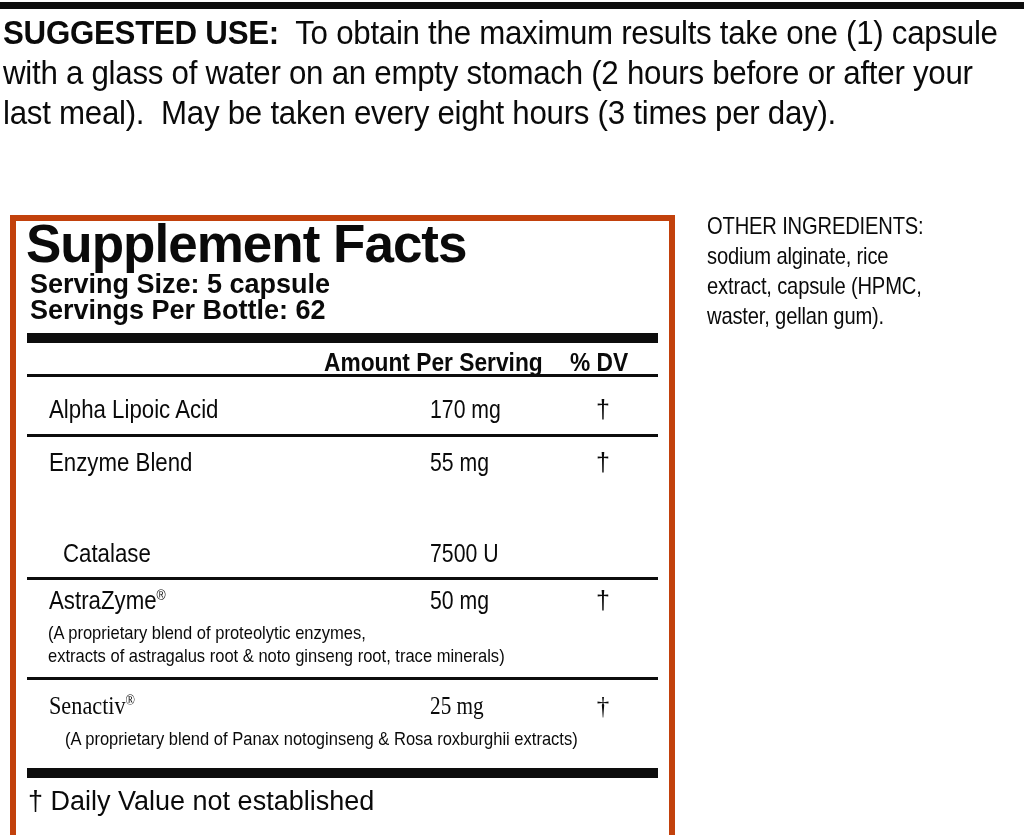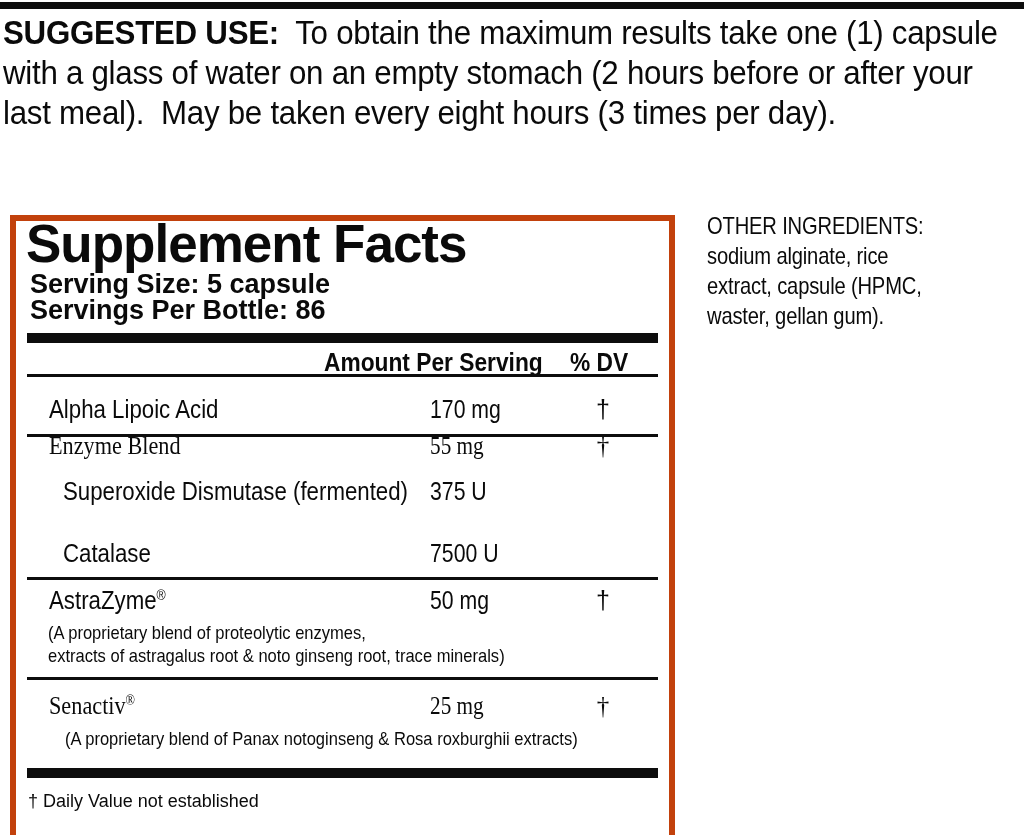--- a/index.html
+++ b/index.html
@@ -46,72 +46,68 @@
   .h-dv  { top:127px; left:554px; font-size:25px; font-weight:bold; white-space:nowrap;
            display:inline-block; transform:scaleX(0.91); transform-origin:0 0; }
 
   .frow { left:11px; width:631px; height:27px; font-size:25px; line-height:26px; }
   .frow > span { position:absolute; top:0; white-space:nowrap; }
   .fname { left:22px; display:inline-block; transform:scaleX(0.89); transform-origin:0 0; }
   .fname.sub { left:36px; }
   .famt  { left:403px; display:inline-block; transform:scaleX(0.85); transform-origin:0 0; }
   .fdv   { left:530px; width:92px; text-align:center; }
   .r-alpha    { top:175px; }
-  .r-enzyme   { top:212px;font-family:Liberation Serif, serif; }
+  .r-enzyme   { top:228px; }
   .r-ferm     { top:257px; }
   .r-melon    { top:287px; }
   .r-catalase { top:319px;text-align:center; }
   .r-astra    { top:366px; }
   .r-senactiv { top:472px;font-family:Liberation Serif, serif; }
   .fname sup { font-size:14px; line-height:0; vertical-align:super; }
 
   .note { font-size:19px; line-height:23px; white-space:pre;
           display:inline-block; transform:scaleX(0.87); transform-origin:0 0; }
   .note1 { top:400px; left:32px; }
   .note2 { top:506px; left:49px; }
 
-  .footnote { top:566px; left:12px; font-size:18px; line-height:28px; white-space:nowrap; }
+  .footnote { top:566px; left:12px; font-size:27px; line-height:28px; white-space:nowrap; }
 </style>
 </head>
 <body>
 
 <div class="top-rule"></div>
 
 <div class="suggested">
   <div class="sline"><span class="lbl">SUGGESTED USE:</span><span>  To obtain the maximum results take one (1) capsule</span></div>
   <div class="sline">with a glass of water on an empty stomach (2 hours before or after your</div>
   <div class="sline">last meal).  May be taken every eight hours (3 times per day).</div>
 </div>
 
 <div class="facts">
   <div class="f-title">Supplement Facts</div>
   <div class="f-serv f-serv1">Serving Size: 5 capsule</div>
-  <div class="f-serv f-serv2">Servings Per Bottle: 86</div>
+  <div class="f-serv f-serv2">Servings Per Bottle: 62</div>
 
   <div class="bar bar1"></div>
 
   <span class="h-amt">Amount Per Serving</span>
   <span class="h-dv">% DV</span>
   <div class="thinline hline"></div>
 
   <div class="frow r-alpha">
     <span class="fname">Alpha Lipoic Acid</span>
     <span class="famt">170 mg</span>
     <span class="fdv">†</span>
   </div>
   <div class="thinline sep1"></div>
 
   <div class="frow r-enzyme">
     <span class="fname">Enzyme Blend</span>
     <span class="famt">55 mg</span>
     <span class="fdv">†</span>
-  </div>
-  <div class="frow r-ferm">
-    <span class="fname sub">Superoxide Dismutase (fermented)</span>
-    <span class="famt">375 U</span>
   </div>
   <div class="frow r-catalase">
     <span class="fname sub">Catalase</span>
     <span class="famt">7500 U</span>
   </div>
   <div class="thinline sep2"></div>
 
   <div class="frow r-astra">
     <span class="fname"><span>AstraZyme</span><sup>®</sup></span>
     <span class="famt">50 mg</span>

